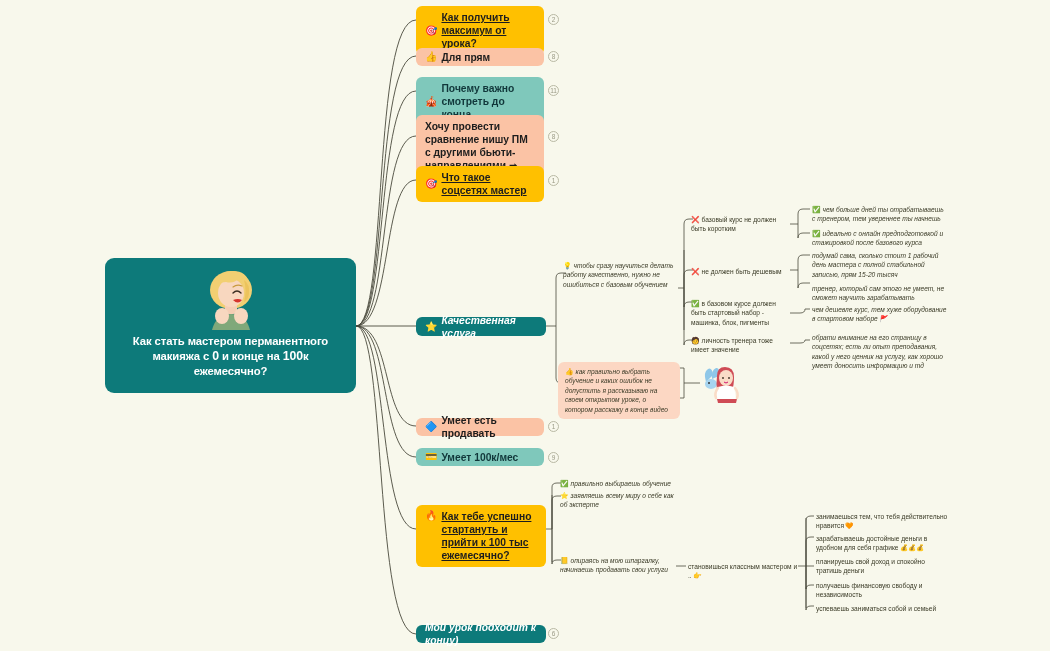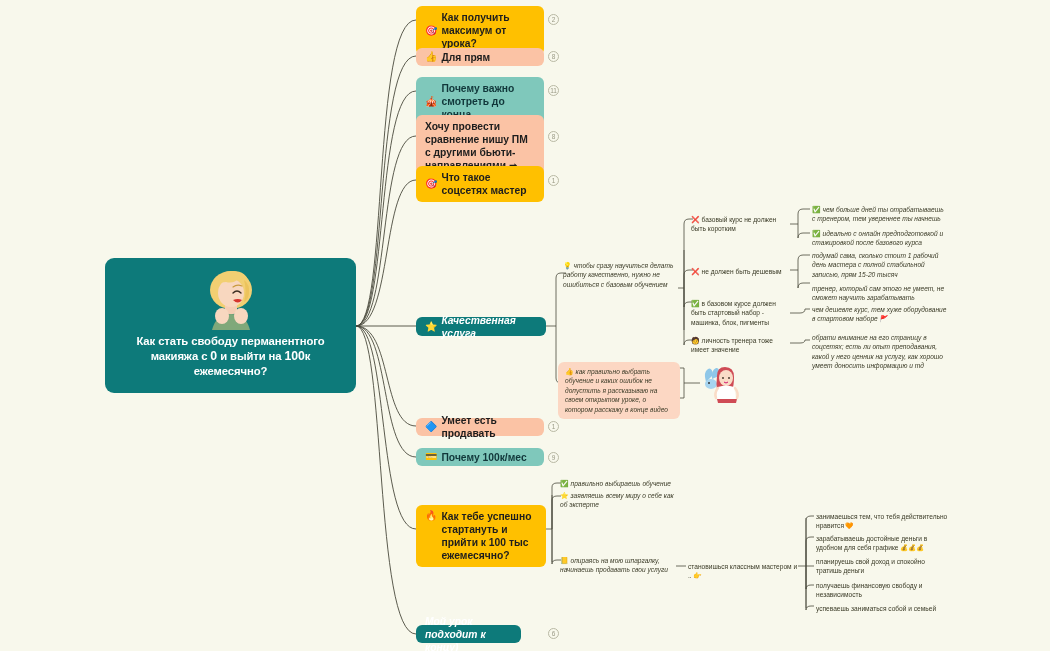--- a/index.html
+++ b/index.html
@@ -31,21 +31,21 @@
   
   .node {
     position: absolute; border-radius: 6px;
     display: flex; align-items: center; gap: 4px;
     padding: 5px 9px; line-height: 13px;
   }
   .node .nlabel { font-size: 10.3px; font-weight: bold; }
   .node .ico { font-size: 10px; line-height: 1; flex: 0 0 auto; }
 
   .n-yellow { background: #ffc000; }
-  .n-yellow .nlabel { color: #1d1d1d; }
+  .n-yellow .nlabel { color: #1d1d1d; text-decoration: underline; }
   .n-peach  { background: #fbc3a5; }
   .n-peach .nlabel { color: #1d1d1d; }
   .n-mint   { background: #7fc8bb; }
   .n-mint .nlabel { color: #11373a; }
   .n-teal   { background: #0d7a7a; }
   .n-teal .nlabel { color: #ffffff; font-style: italic; }
   .n-peachlite { background: #fcd7c3; }
 
   
   .leaf {
@@ -162,21 +162,21 @@
 
         <path d="M39 21 q4 -3 9 -1" stroke="#c99a3e" stroke-width="1.2" fill="none" stroke-linecap="round"></path>
 
         <path d="M39 34 q5 -2 9 0 q-4 5 -9 0z" fill="#d6342e"></path>
 
         <ellipse cx="28" cy="50" rx="7" ry="8" fill="#f8d7bf"></ellipse>
         <ellipse cx="47" cy="50" rx="7" ry="8" fill="#f8d7bf"></ellipse>
       </svg>
     </div>
     <div class="title">
-      <span>Как стать свободу перманентного макияжа с </span><b>0</b><span> и выйти на </span><b>100</b><span>к ежемесячно?</span>
+      <span>Как стать мастером перманентного макияжа с </span><b>0</b><span> и конце на </span><b>100</b><span>к ежемесячно?</span>
     </div>
   </div>
 
   <div class="node n-yellow" style="left:416px; top:6px; width:128px;">
     <span class="ico">🎯</span>
     <span class="nlabel">Как получить максимум от урока?</span>
   </div>
   <div class="badge" style="left:548px; top:14px;">2</div>
 
   <div class="node n-peach" style="left:416px; top:48px; width:128px; height:18px;">
@@ -211,30 +211,30 @@
   </div>
 
   <div class="node n-peach" style="left:416px; top:418px; width:128px; height:18px;">
     <span class="ico">🔷</span>
     <span class="nlabel">Умеет есть продавать</span>
   </div>
   <div class="badge" style="left:548px; top:421px;">1</div>
 
   <div class="node n-mint" style="left:416px; top:448px; width:128px; height:18px;">
     <span class="ico">💳</span>
-    <span class="nlabel">Почему 100к/мес</span>
+    <span class="nlabel">Умеет 100к/мес</span>
   </div>
   <div class="badge" style="left:548px; top:452px;">9</div>
 
   <div class="node n-yellow" style="left:416px; top:505px; width:130px; align-items:flex-start;">
     <span class="ico" style="margin-top:1px;">🔥</span>
     <span class="nlabel">Как тебе успешно стартануть и прийти к 100 тыс ежемесячно?</span>
   </div>
 
-  <div class="node n-teal" style="left:416px; top:625px; width:105px; height:18px;">
+  <div class="node n-teal" style="left:416px; top:625px; width:130px; height:18px;">
     <span class="nlabel">Мой урок подходит к концу)</span>
   </div>
   <div class="badge" style="left:548px; top:628px;">6</div>
 
   <div class="leaf" style="left:563px; top:261px; width:118px;">
     <span class="ico">💡</span>
     <span>чтобы сразу научиться делать работу качественно, нужно не ошибиться с базовым обучением</span>
   </div>
 
   <div class="leaf up" style="left:691px; top:215px; width:100px;">

